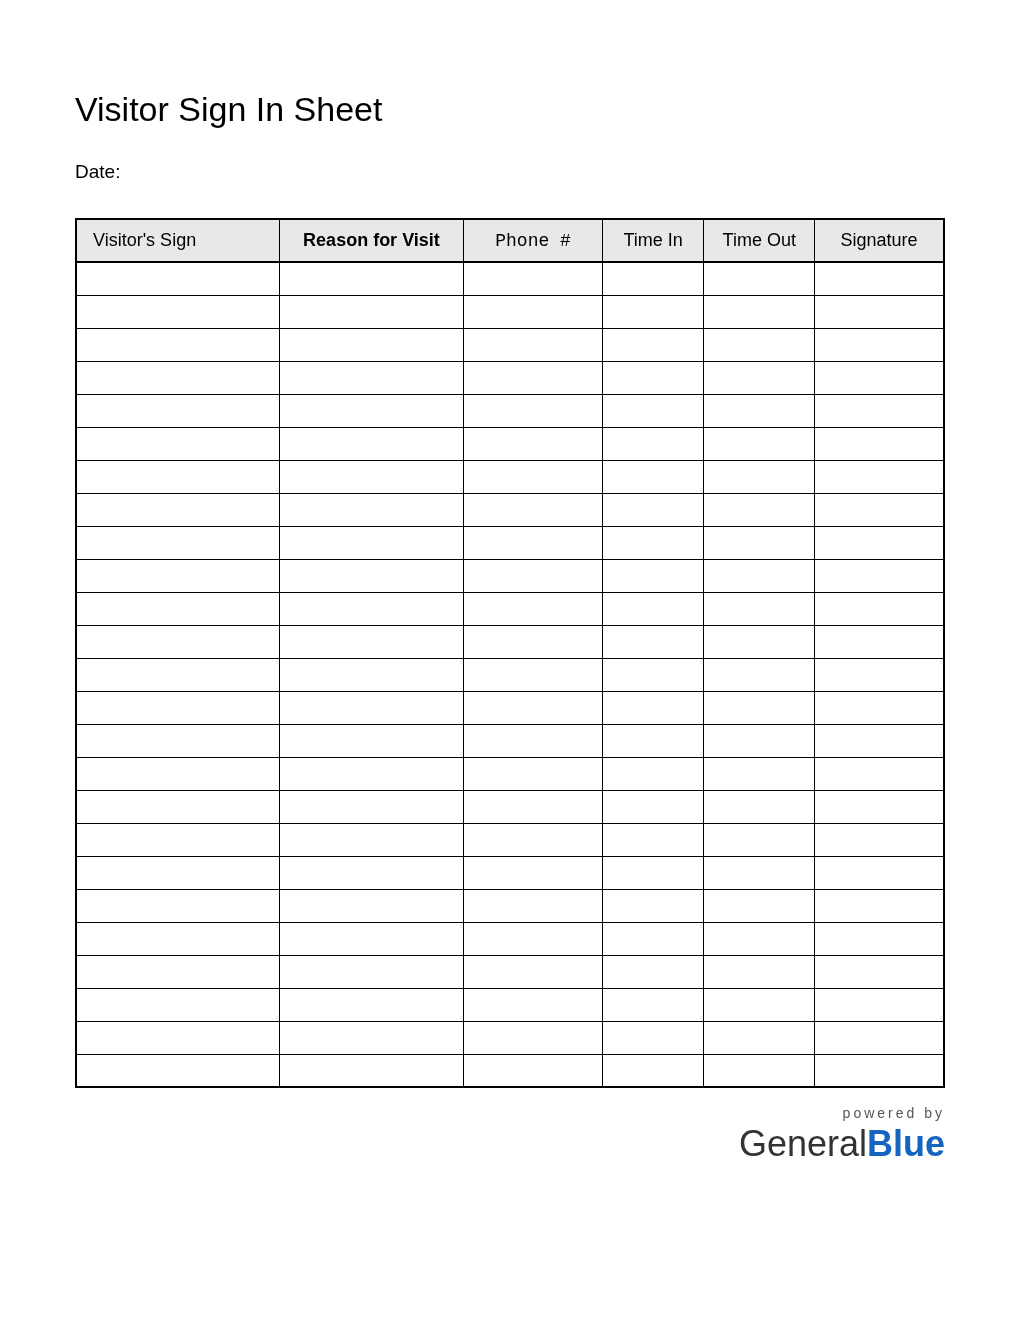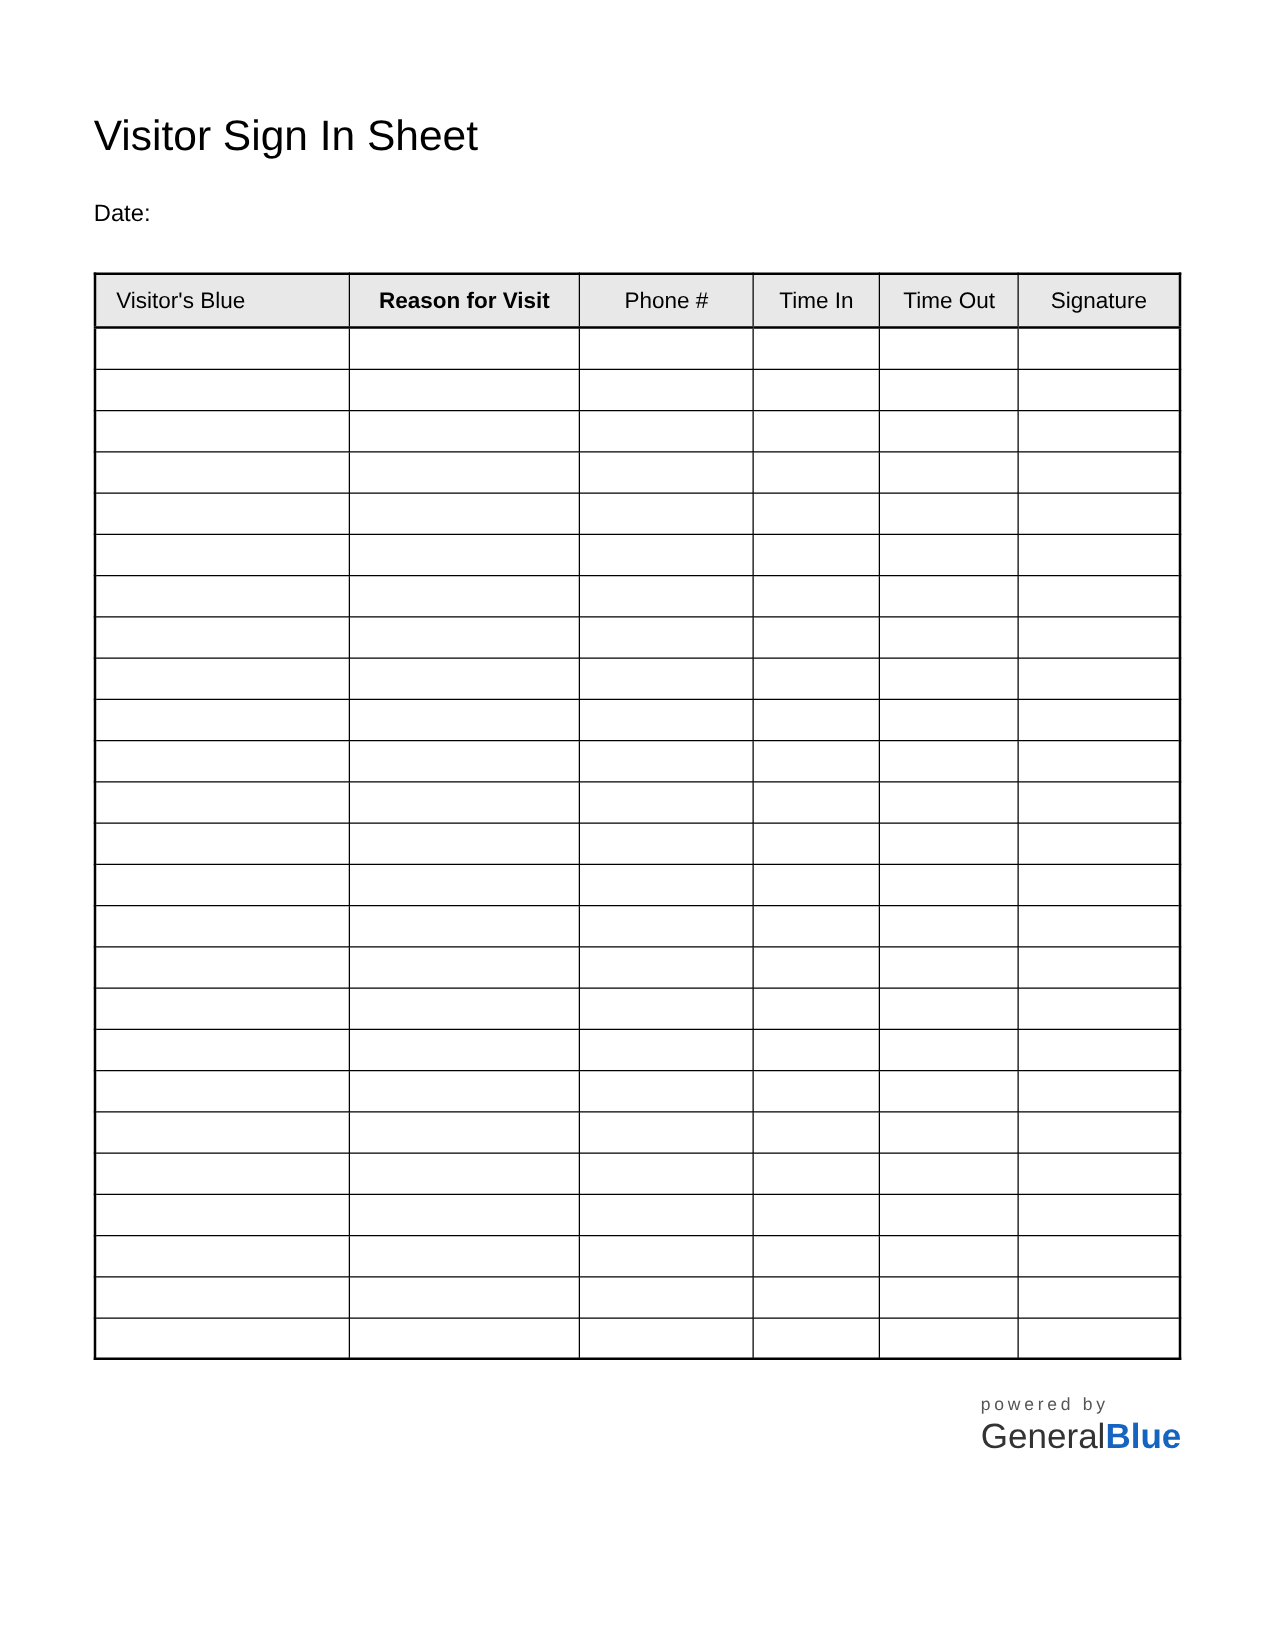--- a/index.html
+++ b/index.html
@@ -46,47 +46,49 @@
       text-align: left;
       padding-left: 16px;
       width: 22%;
     }
     th.col-reason {
       width: 20%;
       font-weight: bold;
     }
     th.col-phone {
       width: 15%;
+      font-family: Liberation Mono, monospace;
     }
     th.col-timein {
       width: 11%;
     }
     th.col-timeout {
       width: 12%;
     }
     th.col-sig {
       width: 14%;
     }
     td {
       border: 1px solid #000;
       height: 33px;
     }
     .footer {
       position: absolute;
       right: 75px;
       bottom: 155px;
+      text-align: right;
     }
     .powered-by {
       font-size: 14px;
       letter-spacing: 3px;
       color: #555;
       margin-bottom: 2px;
     }
     .brand {
-      font-size: 28px;
+      font-size: 36px;
       color: #333;
     }
     .brand-general {
       color: #333;
       font-weight: normal;
     }
     .brand-blue {
       color: #1565c0;
       font-weight: bold;
     }
@@ -94,21 +96,21 @@
 </head>
 <body>
 
 <h1 class="title">Visitor Sign In Sheet</h1>
 
 <div class="date-label">Date:</div>
 
 <table>
   <thead>
     <tr>
-      <th class="col-name">Visitor's Blue</th>
+      <th class="col-name">Visitor's Sign</th>
       <th class="col-reason">Reason for Visit</th>
       <th class="col-phone">Phone #</th>
       <th class="col-timein">Time In</th>
       <th class="col-timeout">Time Out</th>
       <th class="col-sig">Signature</th>
     </tr>
   </thead>
   <tbody id="table-body">
   <tr>
         <td></td>

